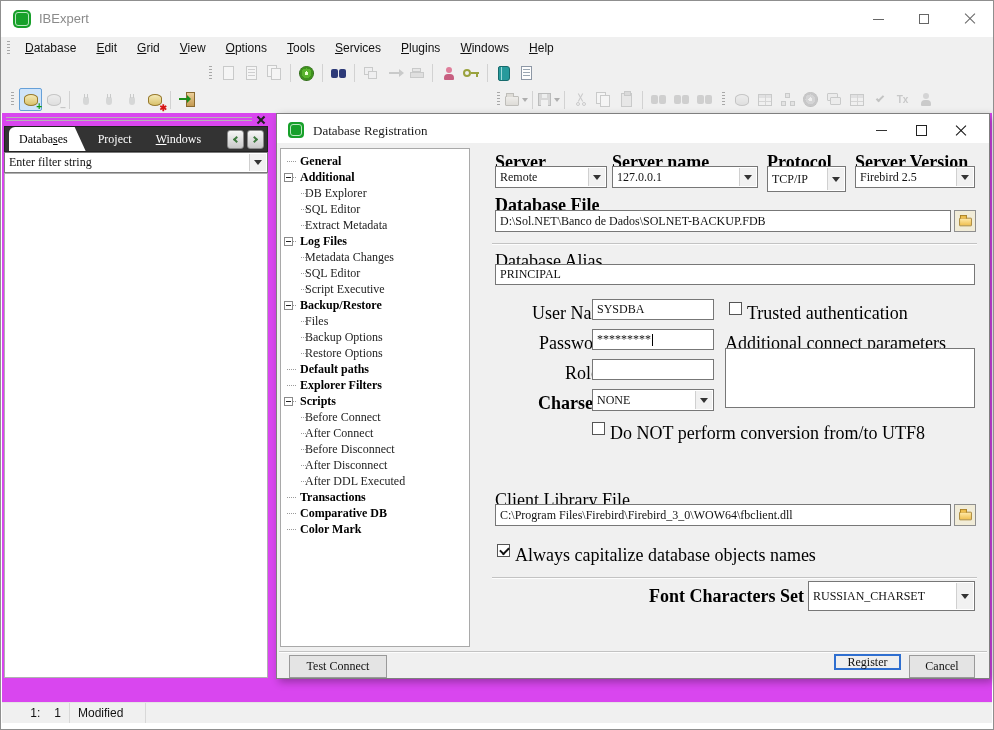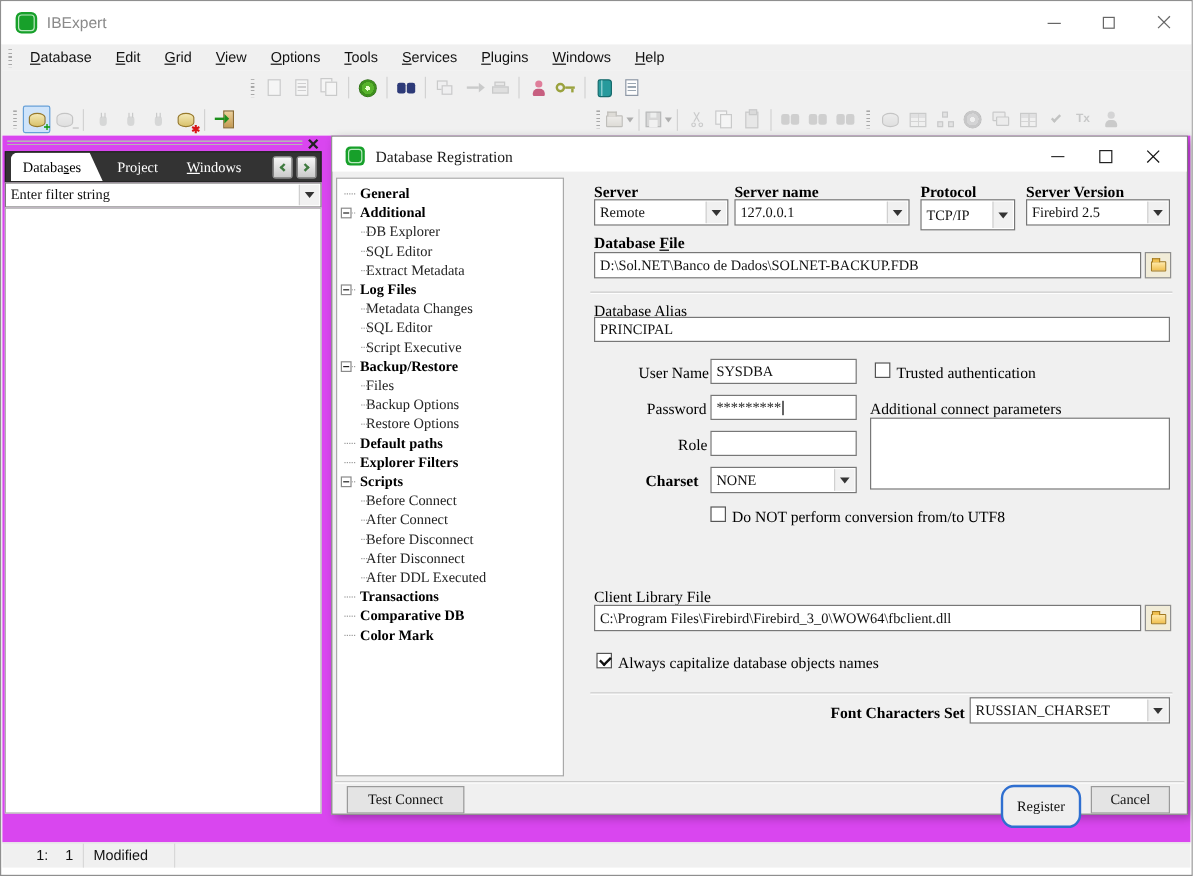--- a/index.html
+++ b/index.html
@@ -150,21 +150,21 @@
   .trow { position:relative; height:16px; display:flex; align-items:center; color:#222;text-align:center; }
   .trow.b { font-weight:bold; color:#000; }
   .trow::before { content:""; position:absolute; left:3px; top:8px; width:9px; border-top:1px dotted #9a9a9a; }
   .trow.lvl1::before { left:17px; width:9px; }
   .trow > span { margin-left:16px; white-space:nowrap; }
   .trow.lvl1 > span { margin-left:21px; }
   .tbox { position:absolute; left:0; top:4px; width:9px; height:9px; background:#fff; border:1px solid #8a8a8a;
       display:flex; align-items:center; justify-content:center; z-index:1; }
   .tbox::after { content:""; width:5px; border-top:1px solid #222; }
 
-  .flabel { position:absolute; font-size:13px; color:#000; white-space:nowrap; }
+  .flabel { position:absolute; font-size:18px; color:#000; white-space:nowrap; }
   .fbold { font-weight:bold; }
   .tinput { position:absolute; background:#fff; border:1px solid #777; display:flex; align-items:center;
       padding:0 4px; font-size:12px; white-space:nowrap; overflow:hidden; }
   .combo .cbtn { position:absolute; right:1px; top:1px; bottom:1px; width:17px; background:#f1f1f1; border-left:1px solid #d0d0d0;
       display:flex; align-items:center; justify-content:center; }
   .tri { width:0; height:0; border-left:4px solid transparent; border-right:4px solid transparent; border-top:5px solid #333; }
   .fbtn { position:absolute; width:22px; height:22px; background:#f1ecd8; border:1px solid #8f8f8f;
       display:flex; align-items:center; justify-content:center; }
   .fbtn .sh-fold { transform:scale(.85); margin-top:2px; }
   .groove { position:absolute; height:2px; border-top:1px solid #c3c3c3; border-bottom:1px solid #fdfdfd; }
@@ -625,32 +625,32 @@
       <div class="fbtn" style="left:677px; top:390px;">
           <i class="sh-fold"></i>
         </div>
 
       <div class="cb checked" style="left:220px; top:430px;"></div>
       <div class="flabel" style="left:238px; top:431px;">Always capitalize database objects names</div>
 
       <div class="groove" style="left:215px; top:463px; width:485px;"></div>
 
       <div class="flabel fbold" style="left:330px; top:472px; width:197px; text-align:right;">Font Characters Set</div>
-      <div class="tinput combo" style="left:531px; top:467px; width:167px; height:22px;">
+      <div class="tinput combo" style="left:531px; top:467px; width:167px; height:30px;">
         <span>RUSSIAN_CHARSET</span>
         <span class="cbtn">
             <i class="tri"></i>
           </span>
       </div>
 
       <div class="groove" style="left:2px; top:537px; width:708px;"></div>
       <div class="btn" style="left:12px; top:541px; width:98px;">
         <span>Test Connect</span>
       </div>
-      <div class="btn default" style="left:557px; top:540px; width:67px; height:36px;border-radius:11px;">
+      <div class="btn default" style="left:557px; top:540px; width:67px; height:16px;">
         <span>Register</span>
       </div>
       <div class="btn" style="left:632px; top:541px; width:66px;">
         <span>Cancel</span>
       </div>
     </div>
   </div>
 
   <div class="statusbar">
     <div class="scell c1">

